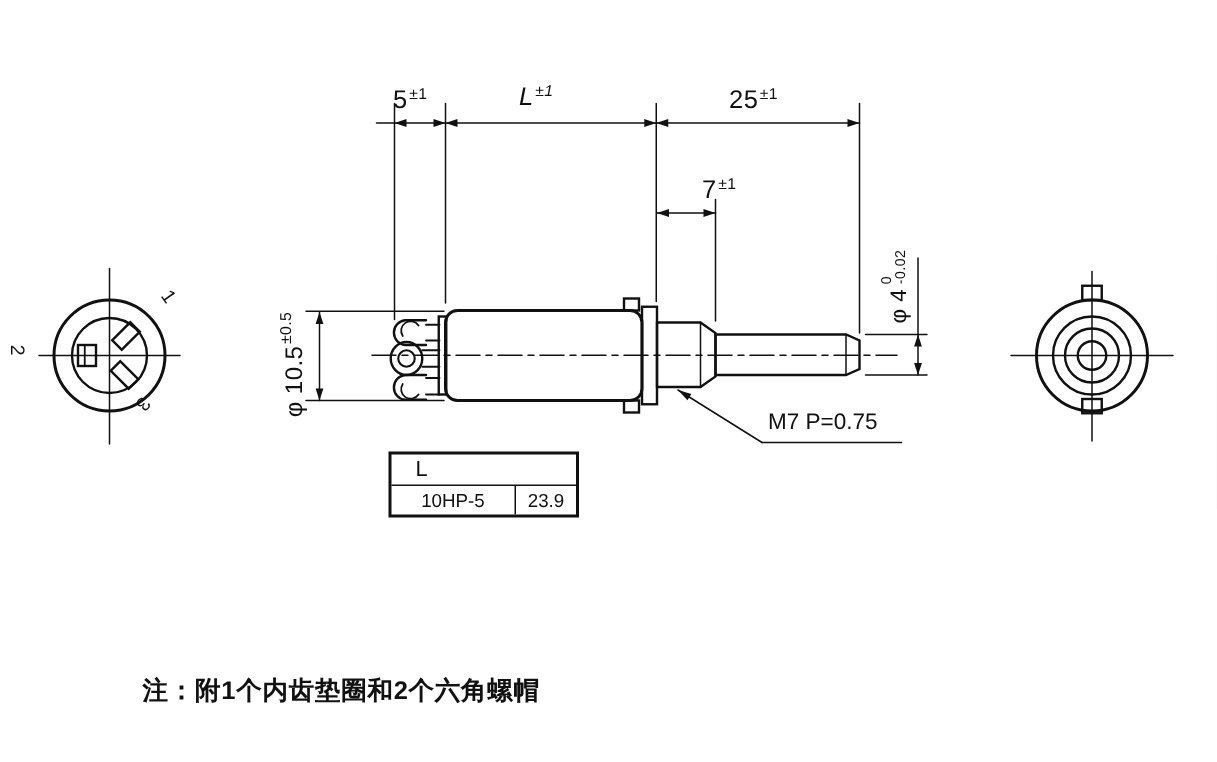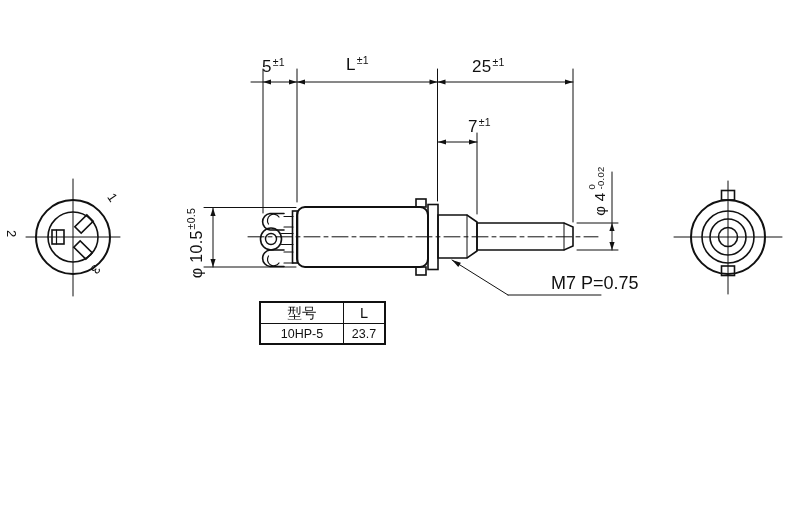--- a/index.html
+++ b/index.html
@@ -9,21 +9,21 @@
   }
   svg{position:absolute;left:0;top:0;}
   .lbl{position:absolute;white-space:nowrap;color:#111;}
   .dim{font-size:17px;letter-spacing:.3px;}
   .sup{font-size:10.5px;position:relative;top:-6px;margin-left:1px;}
   .rot{transform-origin:center center;}
   .vdim{display:flex;align-items:center;justify-content:center;}
   .tolstack{display:inline-flex;flex-direction:column;align-items:flex-start;
     font-size:9.5px;line-height:9px;margin-left:3px;position:relative;top:-3px;}
   .pinnum{font-size:13px;}
-  .thread{font-size:18px;margin-left:39px;}
+  .thread{font-size:15px;}
   .note{font-size:17px;font-weight:bold;letter-spacing:.5px;}
   
   .spec-table{position:absolute;left:259px;top:301px;border:2px solid #111;background:#fff;}
   .spec-table .tr{display:flex;}
   .spec-table .tr + .tr{border-top:1.3px solid #111;align-items:flex-end;}
   .spec-table .td{display:flex;align-items:center;justify-content:center;
     height:19px;font-size:12.5px;}
   .spec-table .c1{width:82px;border-right:1.3px solid #111;}
   .spec-table .c2{width:40px;}
   .spec-table .th .td{font-size:14.5px;height:20px;}
@@ -129,23 +129,23 @@
         <polygon points="213,267 210.4,259 215.6,259"></polygon>
         <polygon points="612,223 609.4,231 614.6,231"></polygon>
         <polygon points="612,250 609.4,242 614.6,242"></polygon>
         <polygon points="452,260 460.9,262.7 458.3,266.9"></polygon>
       </g>
     </g>
   </svg>
 
   <span class="lbl dim" style="left:262px;top:57px;"><span>5</span><span class="sup">±1</span></span>
 
-  <span class="lbl dim" style="left:346px;top:55px;"><span>L</span><span class="sup">±1</span></span>
+  <span class="lbl dim" style="left:346px;top:55px;font-style:italic;"><span>L</span><span class="sup">±1</span></span>
 
-  <span class="lbl dim" style="left:472px;top:57px;"><span>25</span><span class="sup">±1</span></span>
+  <span class="lbl dim" style="left:486px;top:57px;"><span>25</span><span class="sup">±1</span></span>
 
   <span class="lbl dim" style="left:468px;top:117px;"><span>7</span><span class="sup">±1</span></span>
 
   <div class="lbl dim rot vdim" style="left:147px;top:233px;width:100px;height:20px;transform:rotate(-90deg);font-size:16px;">
       <span>φ 10.5</span>
       <span class="sup">±0.5</span>
     </div>
 
   <div class="lbl dim rot vdim" style="left:566px;top:180px;width:66px;height:22px;transform:rotate(-90deg);font-size:15px;">
       <span>φ 4</span>
@@ -156,23 +156,23 @@
     </div>
 
   <span class="lbl thread" style="left:512px;top:273px;">M7 P=0.75</span>
 
   <span class="lbl pinnum rot" style="left:109px;top:190px;transform:rotate(55deg);">1</span>
   <span class="lbl pinnum rot" style="left:8px;top:226px;transform:rotate(90deg);">2</span>
   <span class="lbl pinnum rot" style="left:92px;top:262px;transform:rotate(130deg);">3</span>
 
   <div class="spec-table">
     <div class="tr th">
-      <div class="td c1">型号</div>
       <div class="td c2">L</div>
     </div>
     <div class="tr">
       <div class="td c1">10HP-5</div>
-      <div class="td c2">23.7</div>
+      <div class="td c2">23.9</div>
     </div>
   </div>
 
+  <span class="lbl note" style="left:95px;top:449px;">注：附1个内齿垫圈和2个六角螺帽</span>
 
 </div>
 
 </body></html>

